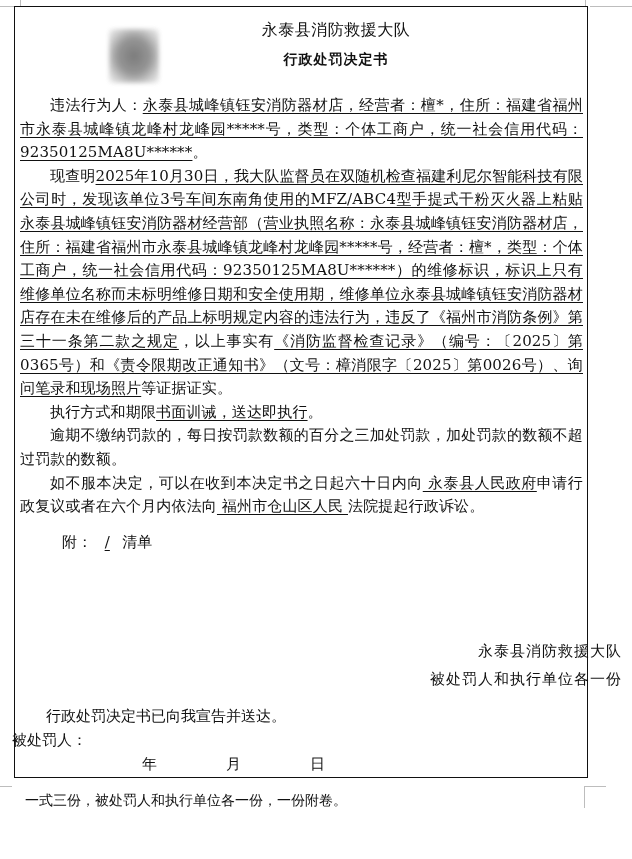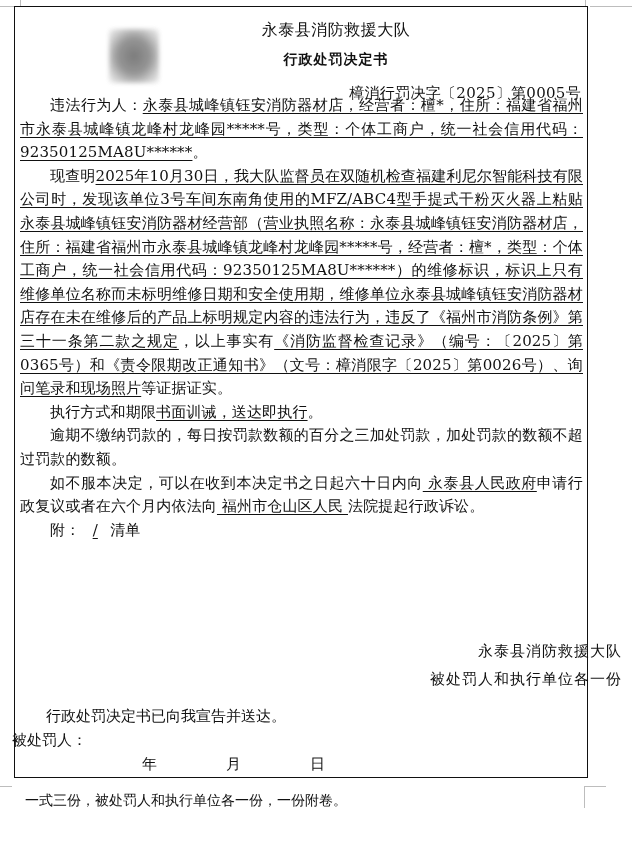--- a/index.html
+++ b/index.html
@@ -23,21 +23,21 @@
          font-size: 16px; letter-spacing: 0.5px; font-family: "DejaVu Sans", sans-serif; padding-left: 70px; box-sizing: border-box;}
   .title { position: absolute; left: 0; width: 100%; top: 44px; text-align: center;
            font-size: 14px; font-weight: bold; letter-spacing: 1px; padding-left: 70px; box-sizing: border-box;}
   .docno { position: absolute; right: 6px; top: 77px; font-size: 15px; letter-spacing: .3px; }
 
   .body { position: absolute; left: 5px; top: 87px; width: 563px;
           font-size: 15px; line-height: 23.6px; letter-spacing: .15px; }
   .p { margin: 0; text-indent: 2em; text-align: justify; text-align-last: left; }
   .u { text-decoration: underline; text-underline-offset: 3px; text-decoration-thickness: 1px; }
   .p-appeal { margin-top: 0; }
-  .attach { margin: 0; padding-left: 2em; }
+  .attach { margin: 12px; padding-left: 2em; }
   .attach .slash { display: inline-block; width: 20px; text-align: center; }
 
   .sign-org { position: absolute; right: 10px; top: 642px; font-size: 15px; letter-spacing: 1px; }
   .sign-date { position: absolute; right: 10px; top: 670px; font-size: 15px; letter-spacing: 1px; }
   .served { position: absolute; left: 46px; top: 707px; font-size: 15px; font-family: Liberation Serif, serif; }
   .punished { position: absolute; left: 12px; top: 731px; font-size: 15px; }
   .ymd { position: absolute; top: 755px; font-size: 15px; }
   .ymd-y { left: 142px; } .ymd-m { left: 226px; } .ymd-d { left: 310px; }
 
   .footnote { position: absolute; left: 25px; top: 792px; font-size: 14px; }
@@ -50,21 +50,20 @@
 <div class="crop crop-tr-h"></div>
 <div class="crop crop-tr-v"></div>
 <div class="crop crop-bl-h"></div>
 <div class="crop crop-br-h"></div>
 <div class="crop crop-br-v"></div>
 
 <div class="frame">
   <div class="seal"></div>
   <div class="org">永泰县消防救援大队</div>
   <div class="title">行政处罚决定书</div>
-  <div class="docno">樟消行罚决字〔2025〕第0005号</div>
 
   <div class="body">
     <p class="p"><span>违法行为人：</span><span class="u">永泰县城峰镇钰安消防器材店，经营者：檀*，住所：福建省福州市永泰县城峰镇龙峰村龙峰园*****号，类型：个体工商户，统一社会信用代码：92350125MA8U******</span><span>。</span></p>
 
     <p class="p"><span>现查明</span><span class="u">2025年10月30日，我大队监督员在双随机检查福建利尼尔智能科技有限公司时，发现该单位3号车间东南角使用的MFZ/ABC4型手提式干粉灭火器上粘贴永泰县城峰镇钰安消防器材经营部（营业执照名称：永泰县城峰镇钰安消防器材店，住所：福建省福州市永泰县城峰镇龙峰村龙峰园*****号，经营者：檀*，类型：个体工商户，统一社会信用代码：92350125MA8U******）的维修标识，标识上只有维修单位名称而未标明维修日期和安全使用期，维修单位永泰县城峰镇钰安消防器材店存在未在维修后的产品上标明规定内容的违法行为，违反了《福州市消防条例》第三十一条第二款之规定</span><span>，以上事实有</span><span class="u">《消防监督检查记录》（编号：〔2025〕第0365号）和《责令限期改正通知书》（文号：樟消限字〔2025〕第0026号）、询问笔录和现场照片</span><span>等证据证实。</span></p>
 
 
     <p class="p"><span>执行方式和期限</span><span class="u">书面训诫，送达即执行</span><span>。</span></p>
 
     <p class="p">逾期不缴纳罚款的，每日按罚款数额的百分之三加处罚款，加处罚款的数额不超过罚款的数额。</p>

